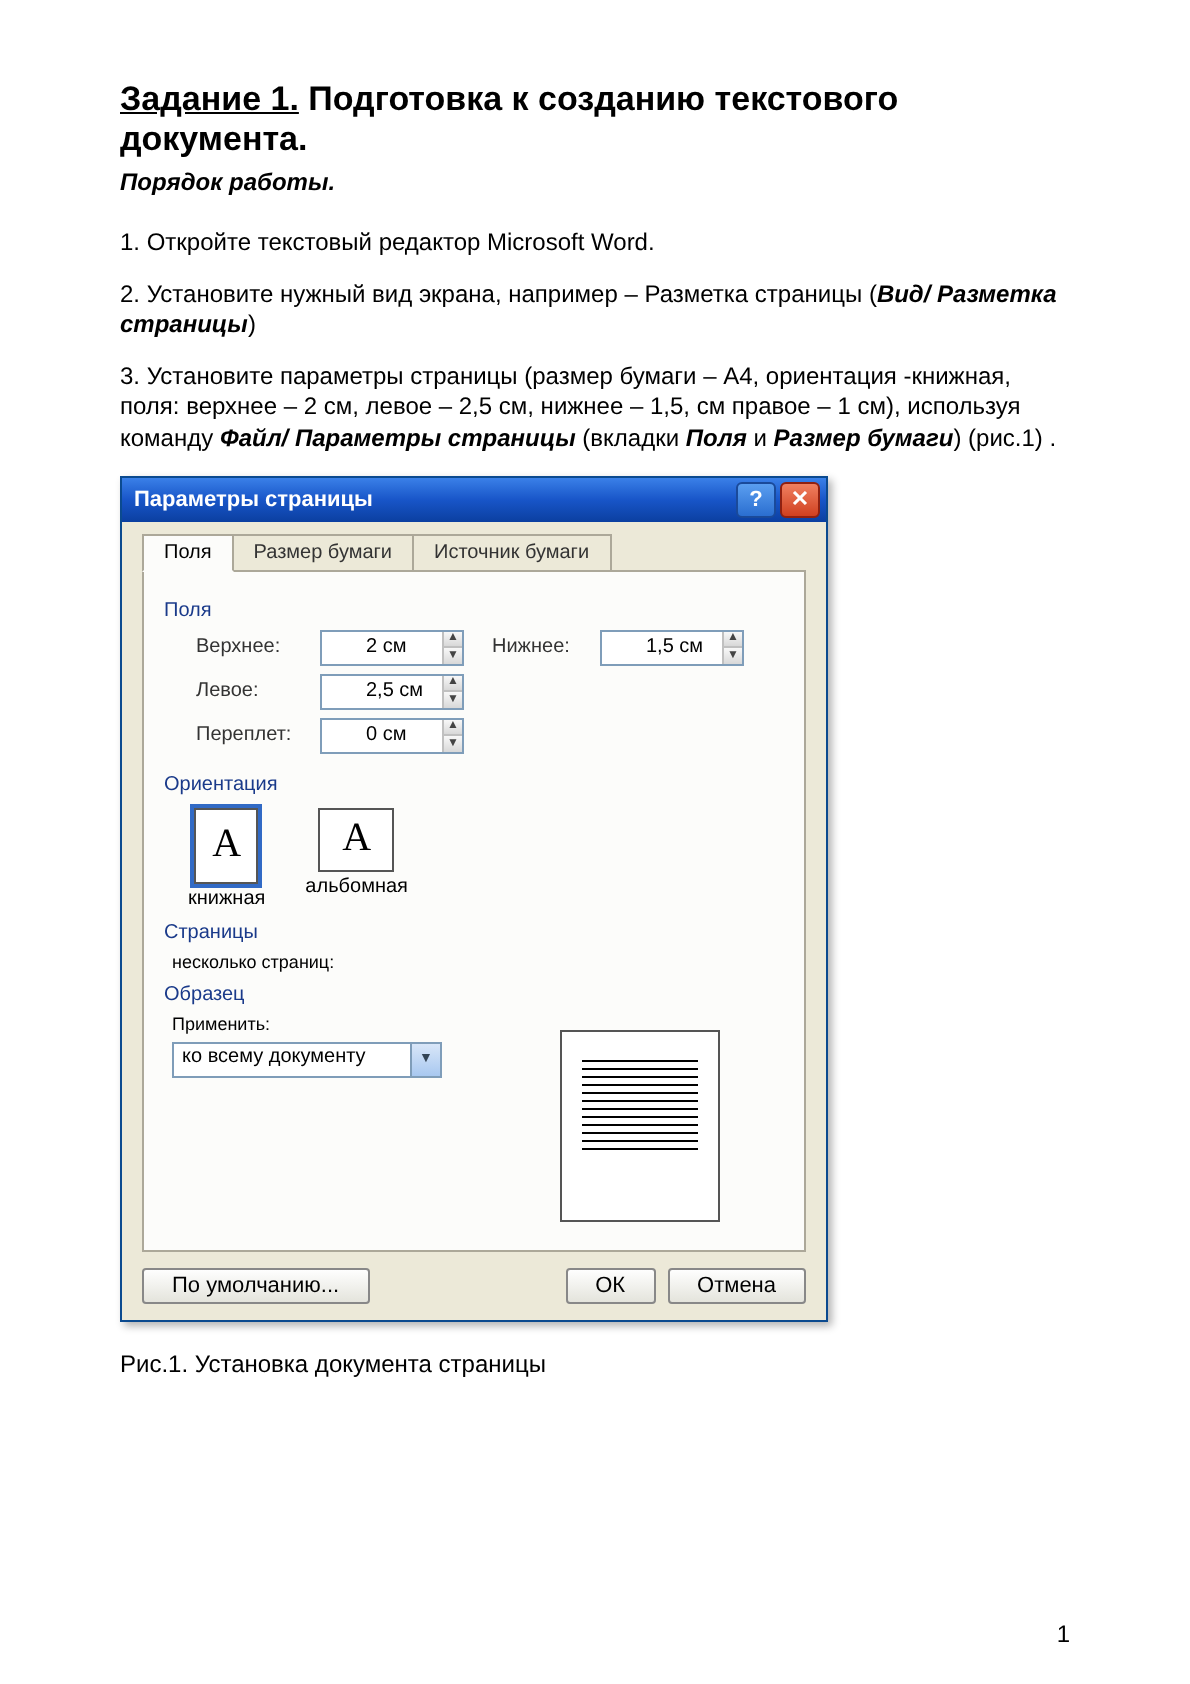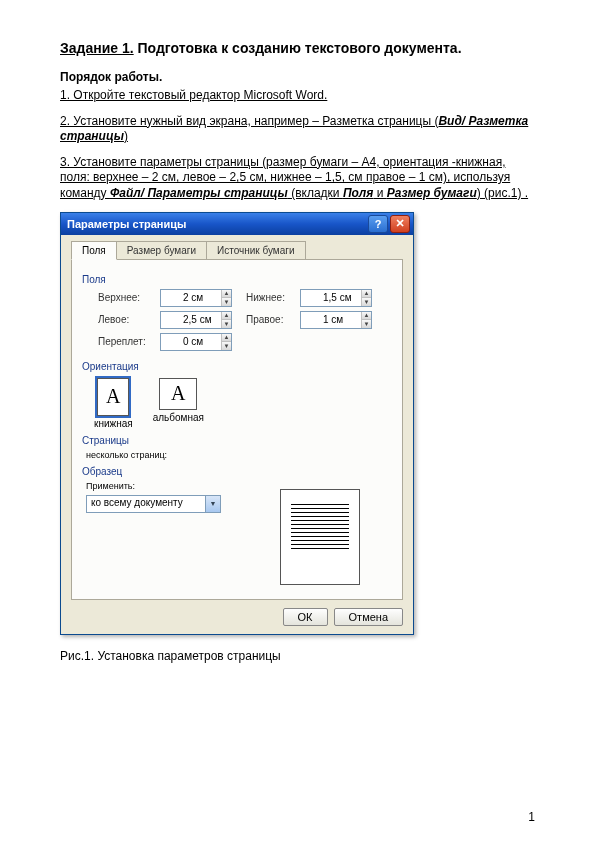--- a/index.html
+++ b/index.html
@@ -10,38 +10,38 @@
     width: 595px;
     height: 842px;
     position: relative;
     font-size: 12px;
     color: #000;
   }
   .page {
     padding: 40px 60px 20px 60px;
   }
   .task-title {
-    font-size: 14px;
-    margin-bottom: 14px;
+    font-size: 17px;
+    margin-bottom: 4px;
   }
   .task-title .underline {
     text-decoration: underline;
     font-weight: bold;
   }
   .task-title .rest {
     font-weight: bold;
   }
   .work-order {
     font-weight: bold;
-    margin-bottom: 4px;
+    font-style: italic;
+    margin-bottom: 16px;
   }
   .para {
     margin: 0 0 10px 0;
     line-height: 1.3;
-    text-decoration: underline;
   }
   .italic { font-style: italic; font-weight: bold; }
   .dialog {
     width: 352px;
     border: 1px solid #0b4a8f;
     background: #ece9d8;
     font-size: 10px;
     box-shadow: 2px 2px 4px rgba(0,0,0,0.3);
   }
   .titlebar {
@@ -306,30 +306,20 @@
             <div class="row">
               <span class="lbl2">Нижнее:</span>
               <span class="spin">
                 <input value="1,5 см" style="">
                 <span class="arrows">
                       <span class="arrowbtn">▲</span>
                       <span class="arrowbtn">▼</span>
                     </span>
               </span>
             </div>
-            <div class="row">
-              <span class="lbl2">Правое:</span>
-              <span class="spin">
-                <input value="1 см" style="">
-                <span class="arrows">
-                      <span class="arrowbtn">▲</span>
-                      <span class="arrowbtn">▼</span>
-                    </span>
-              </span>
-            </div>
           </div>
         </div>
         </div>
 
         <div class="group-label">Ориентация</div>
         <div class="orient-row">
           <div class="orient selected">
             <div class="page-icon">A</div>
             <div>книжная</div>
           </div>
@@ -371,23 +361,24 @@
               <div class="preview-line"></div>
                 <div class="preview-line"></div>
                 <div class="preview-line"></div>
             </div>
           </div>
         </div>
 
       </div>
 
       <div class="btn-row">
+        <button class="btn default-left">По умолчанию...</button>
         <button class="btn">ОК</button>
         <button class="btn">Отмена</button>
       </div>
     </div>
   </div>
 
-  <div class="caption">Рис.1. Установка параметров страницы</div>
+  <div class="caption">Рис.1. Установка документа страницы</div>
 
 </div>
 
 <div class="page-number">1</div>
 
 </body></html>

